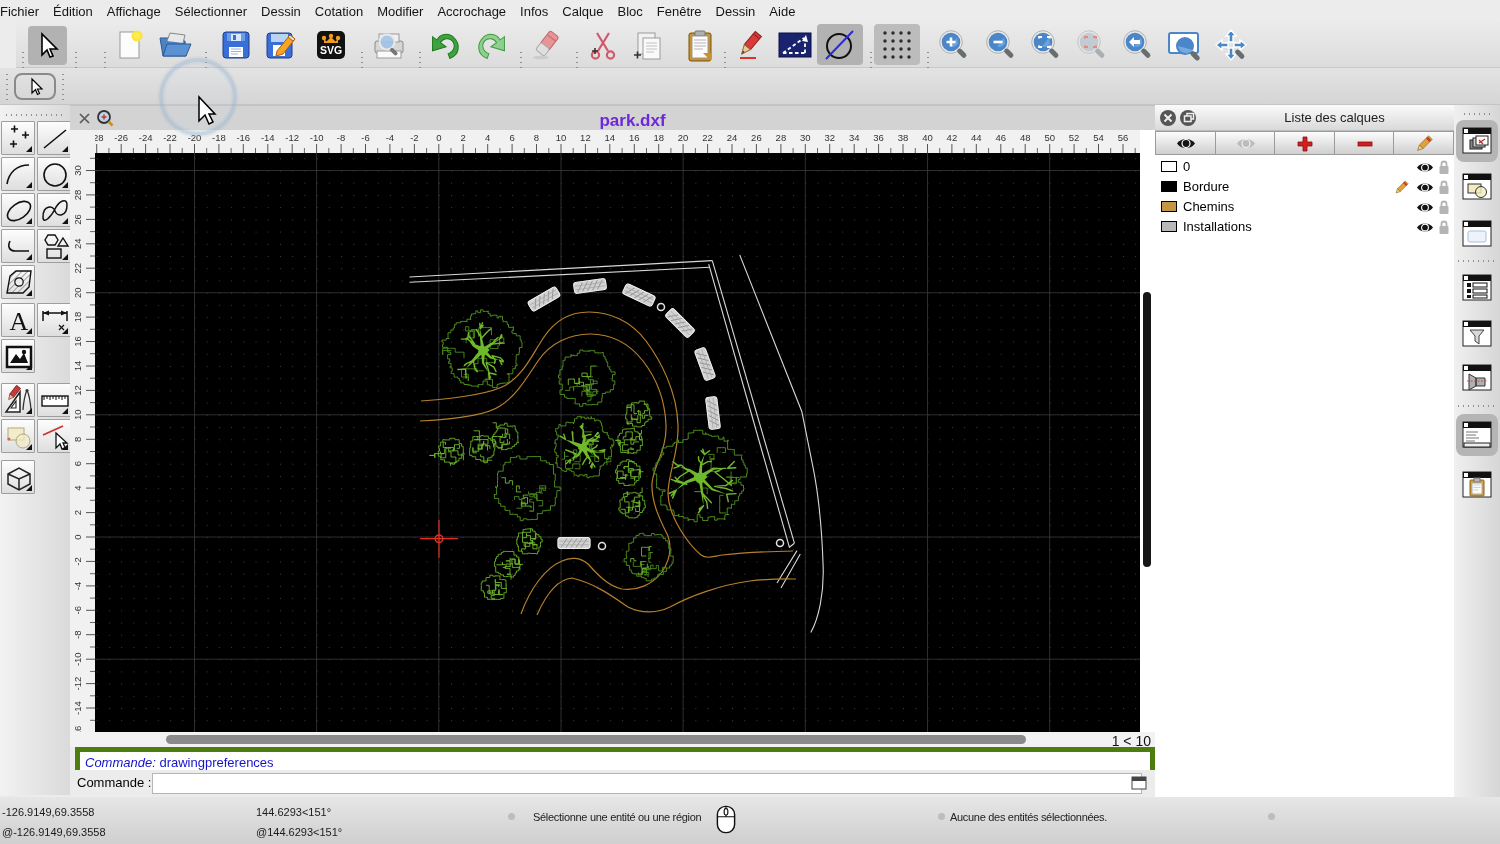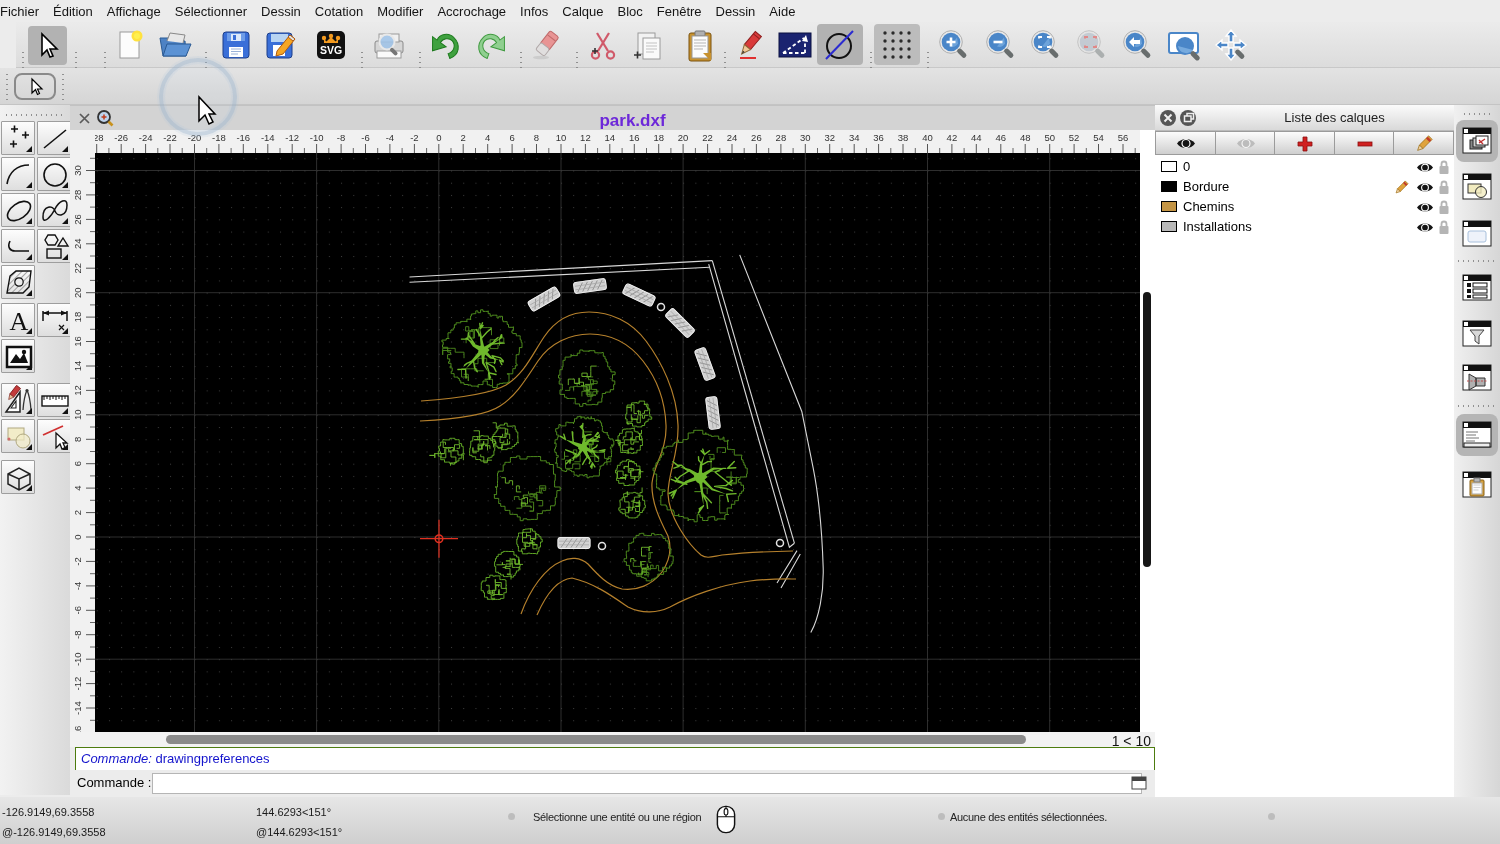--- a/index.html
+++ b/index.html
@@ -25,21 +25,21 @@
 
 #tabbar{left:70px;top:105px;width:1085px;height:25px;background:#d3d3d3;border-top:1px solid #c2c2c2}
 #tabtitle{position:absolute;left:0;right:0;top:5px;text-align:center;font-size:17px;font-weight:bold;color:#6d28d9}
 
 #vsb{left:1140px;top:130px;width:15px;height:602px;background:#fff}
 #vsbthumb{position:absolute;left:3px;top:162px;width:8px;height:275px;background:#161616;border-radius:4px}
 #hsbrow{left:70px;top:732px;width:1085px;height:15px;background:#f2f2f2}
 #hsbthumb{position:absolute;left:96px;top:3px;width:860px;height:9px;background:#8a8a8a;border-radius:4.5px}
 #hsbtext{position:absolute;right:4px;top:1px;font-size:14px;color:#111}
 
-#cmdhist{left:75px;top:747px;width:1080px;height:39px;background:#fff;border:1px solid #4d7c0f;font-size:13px;color:#1414cc;padding:3px 0 0 5px}
+#cmdhist{left:75px;top:747px;width:1080px;height:39px;background:#fff;border:5px solid #4d7c0f;font-size:13px;color:#1414cc;padding:3px 0 0 5px}
 #cmdrow{left:70px;top:770px;width:1249px;height:27px;background:#ececec;font-size:13px;color:#000}
 #cmdinput{position:absolute;left:82px;top:3px;width:990px;height:21px;background:#fff;border:1px solid #b5b5b5}
 
 #rpanel{left:1155px;top:105px;width:299px;height:692px;background:#e9e9e9}
 #rptitle{position:absolute;left:0;top:0;width:299px;height:26px;background:linear-gradient(#fbfbfb,#d9d9d9);border-bottom:1px solid #bbb;text-align:center;font-size:13px;color:#222;padding-top:5px}
 #rptools{position:absolute;left:0;top:26px;width:299px;height:24px;display:flex}
 .rpbtn{flex:1;background:linear-gradient(#fcfcfc,#cfcfcf);border:1px solid #9b9b9b;border-left-width:0;position:relative}
 .rpbtn:first-child{border-left-width:1px}
 #rplist{position:absolute;left:0;top:50px;width:299px;height:642px;background:#fff}
 .lrow{position:absolute;left:0;width:299px;height:20px;font-size:13px;color:#000}

